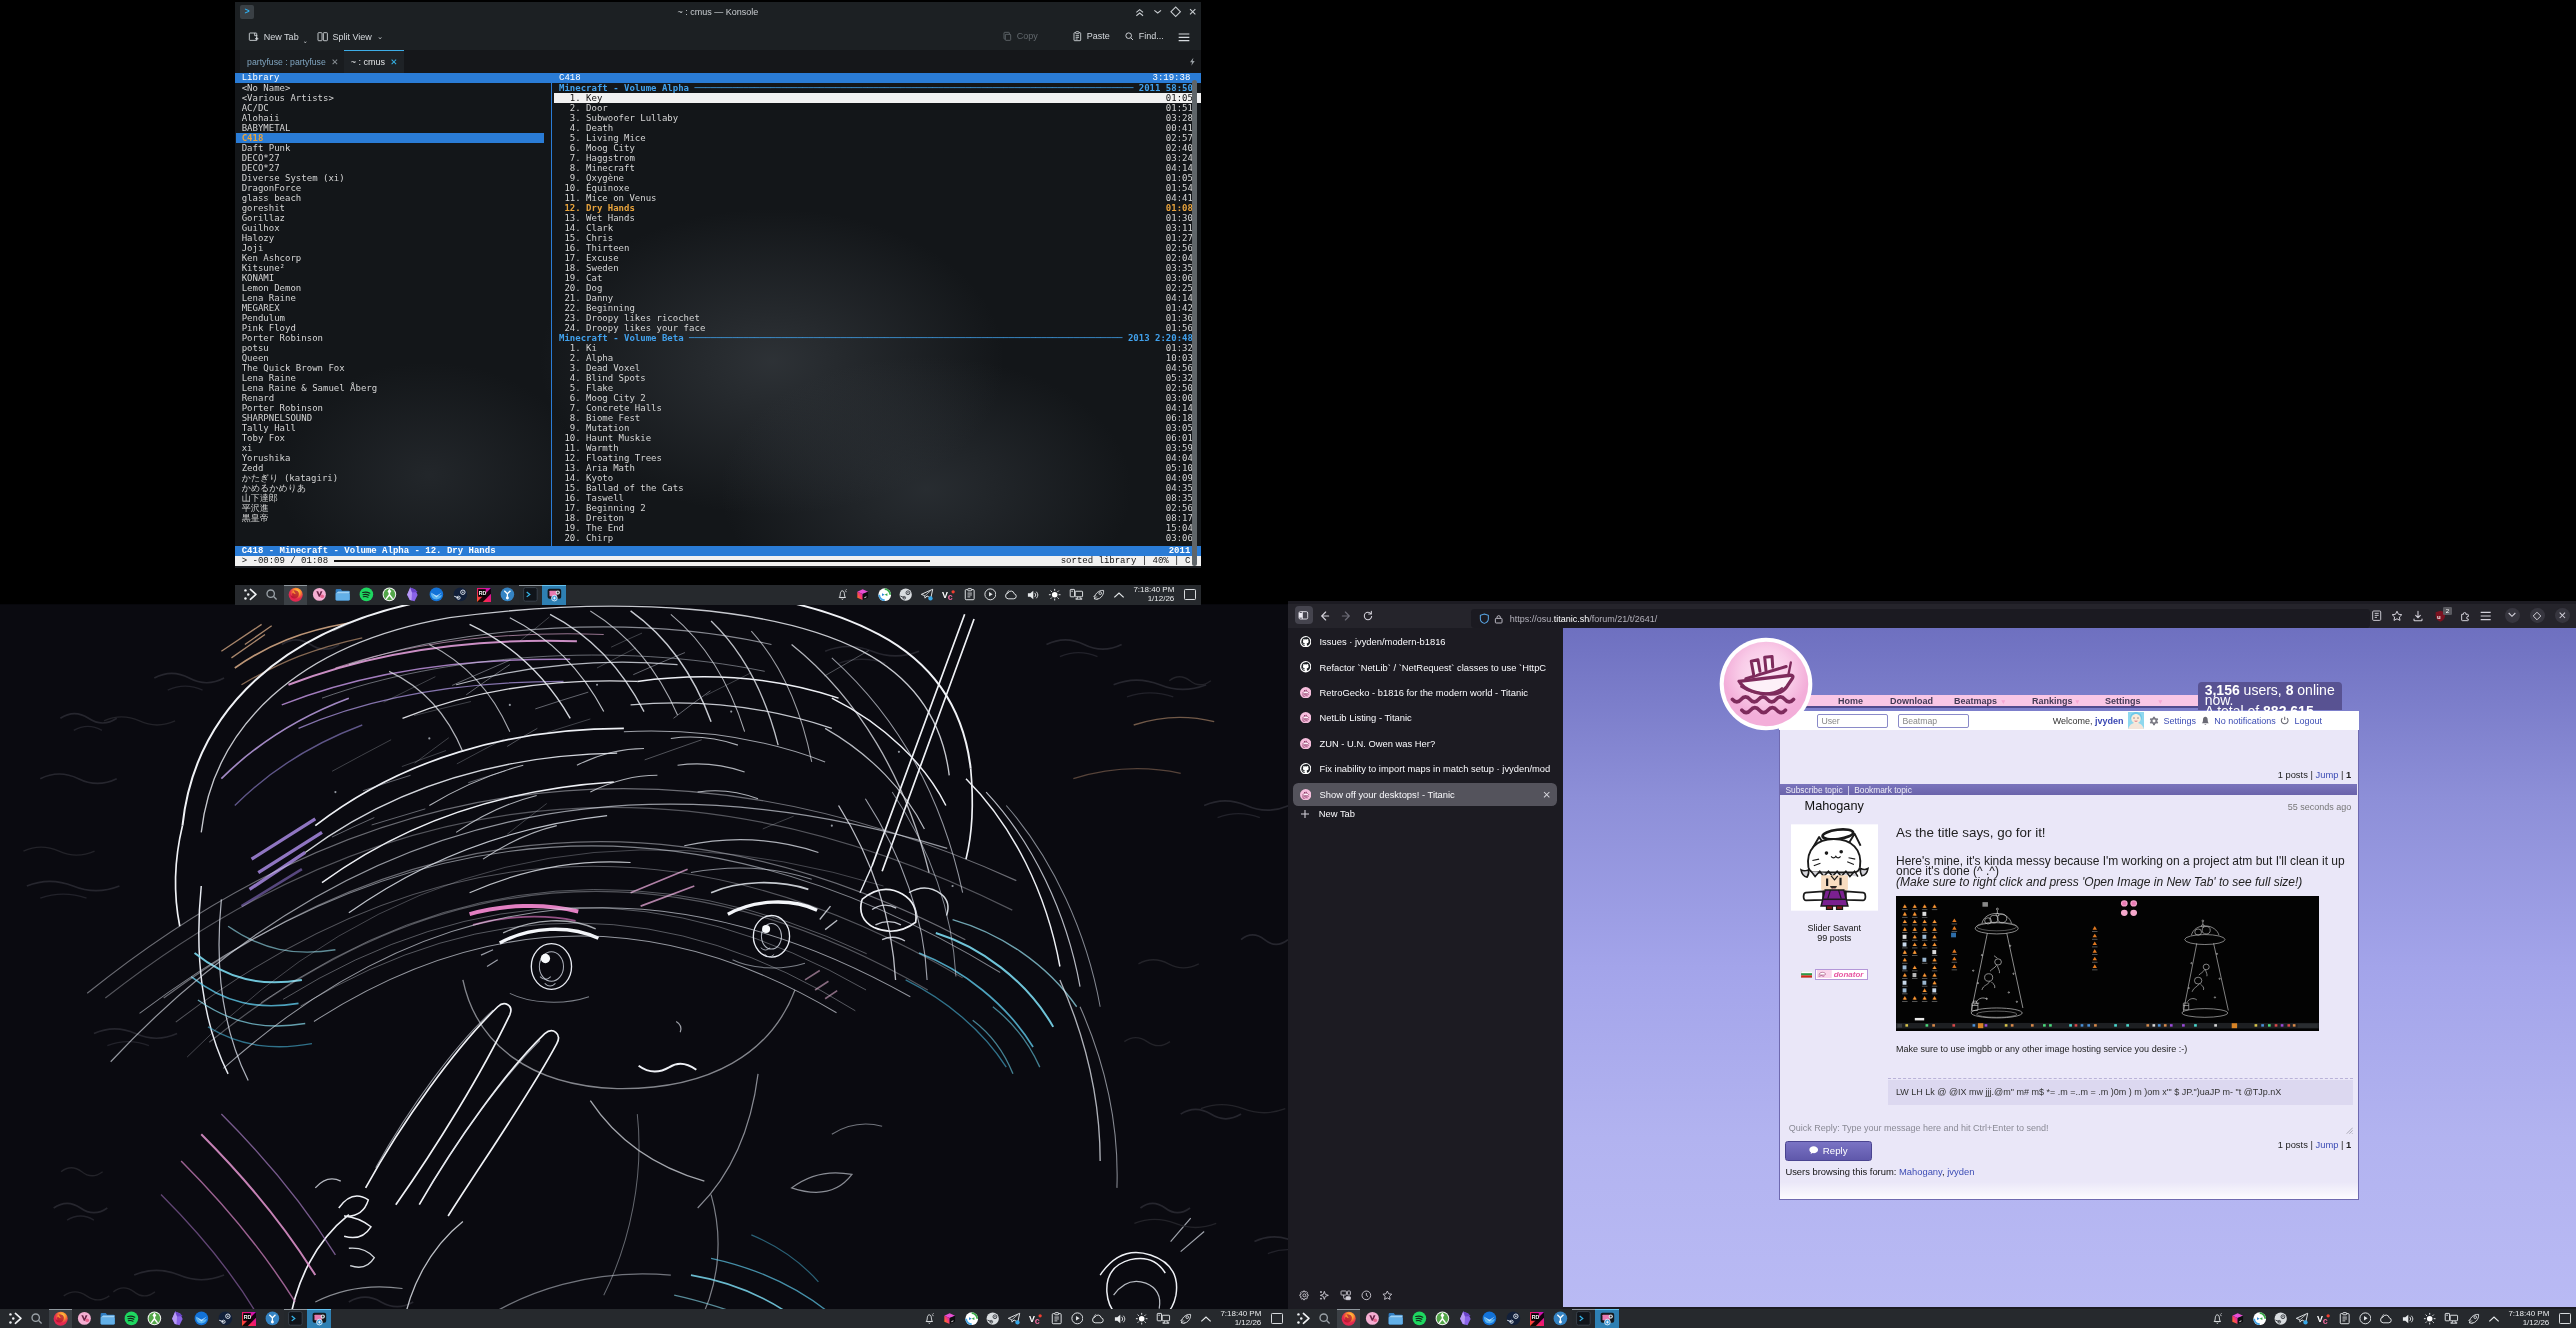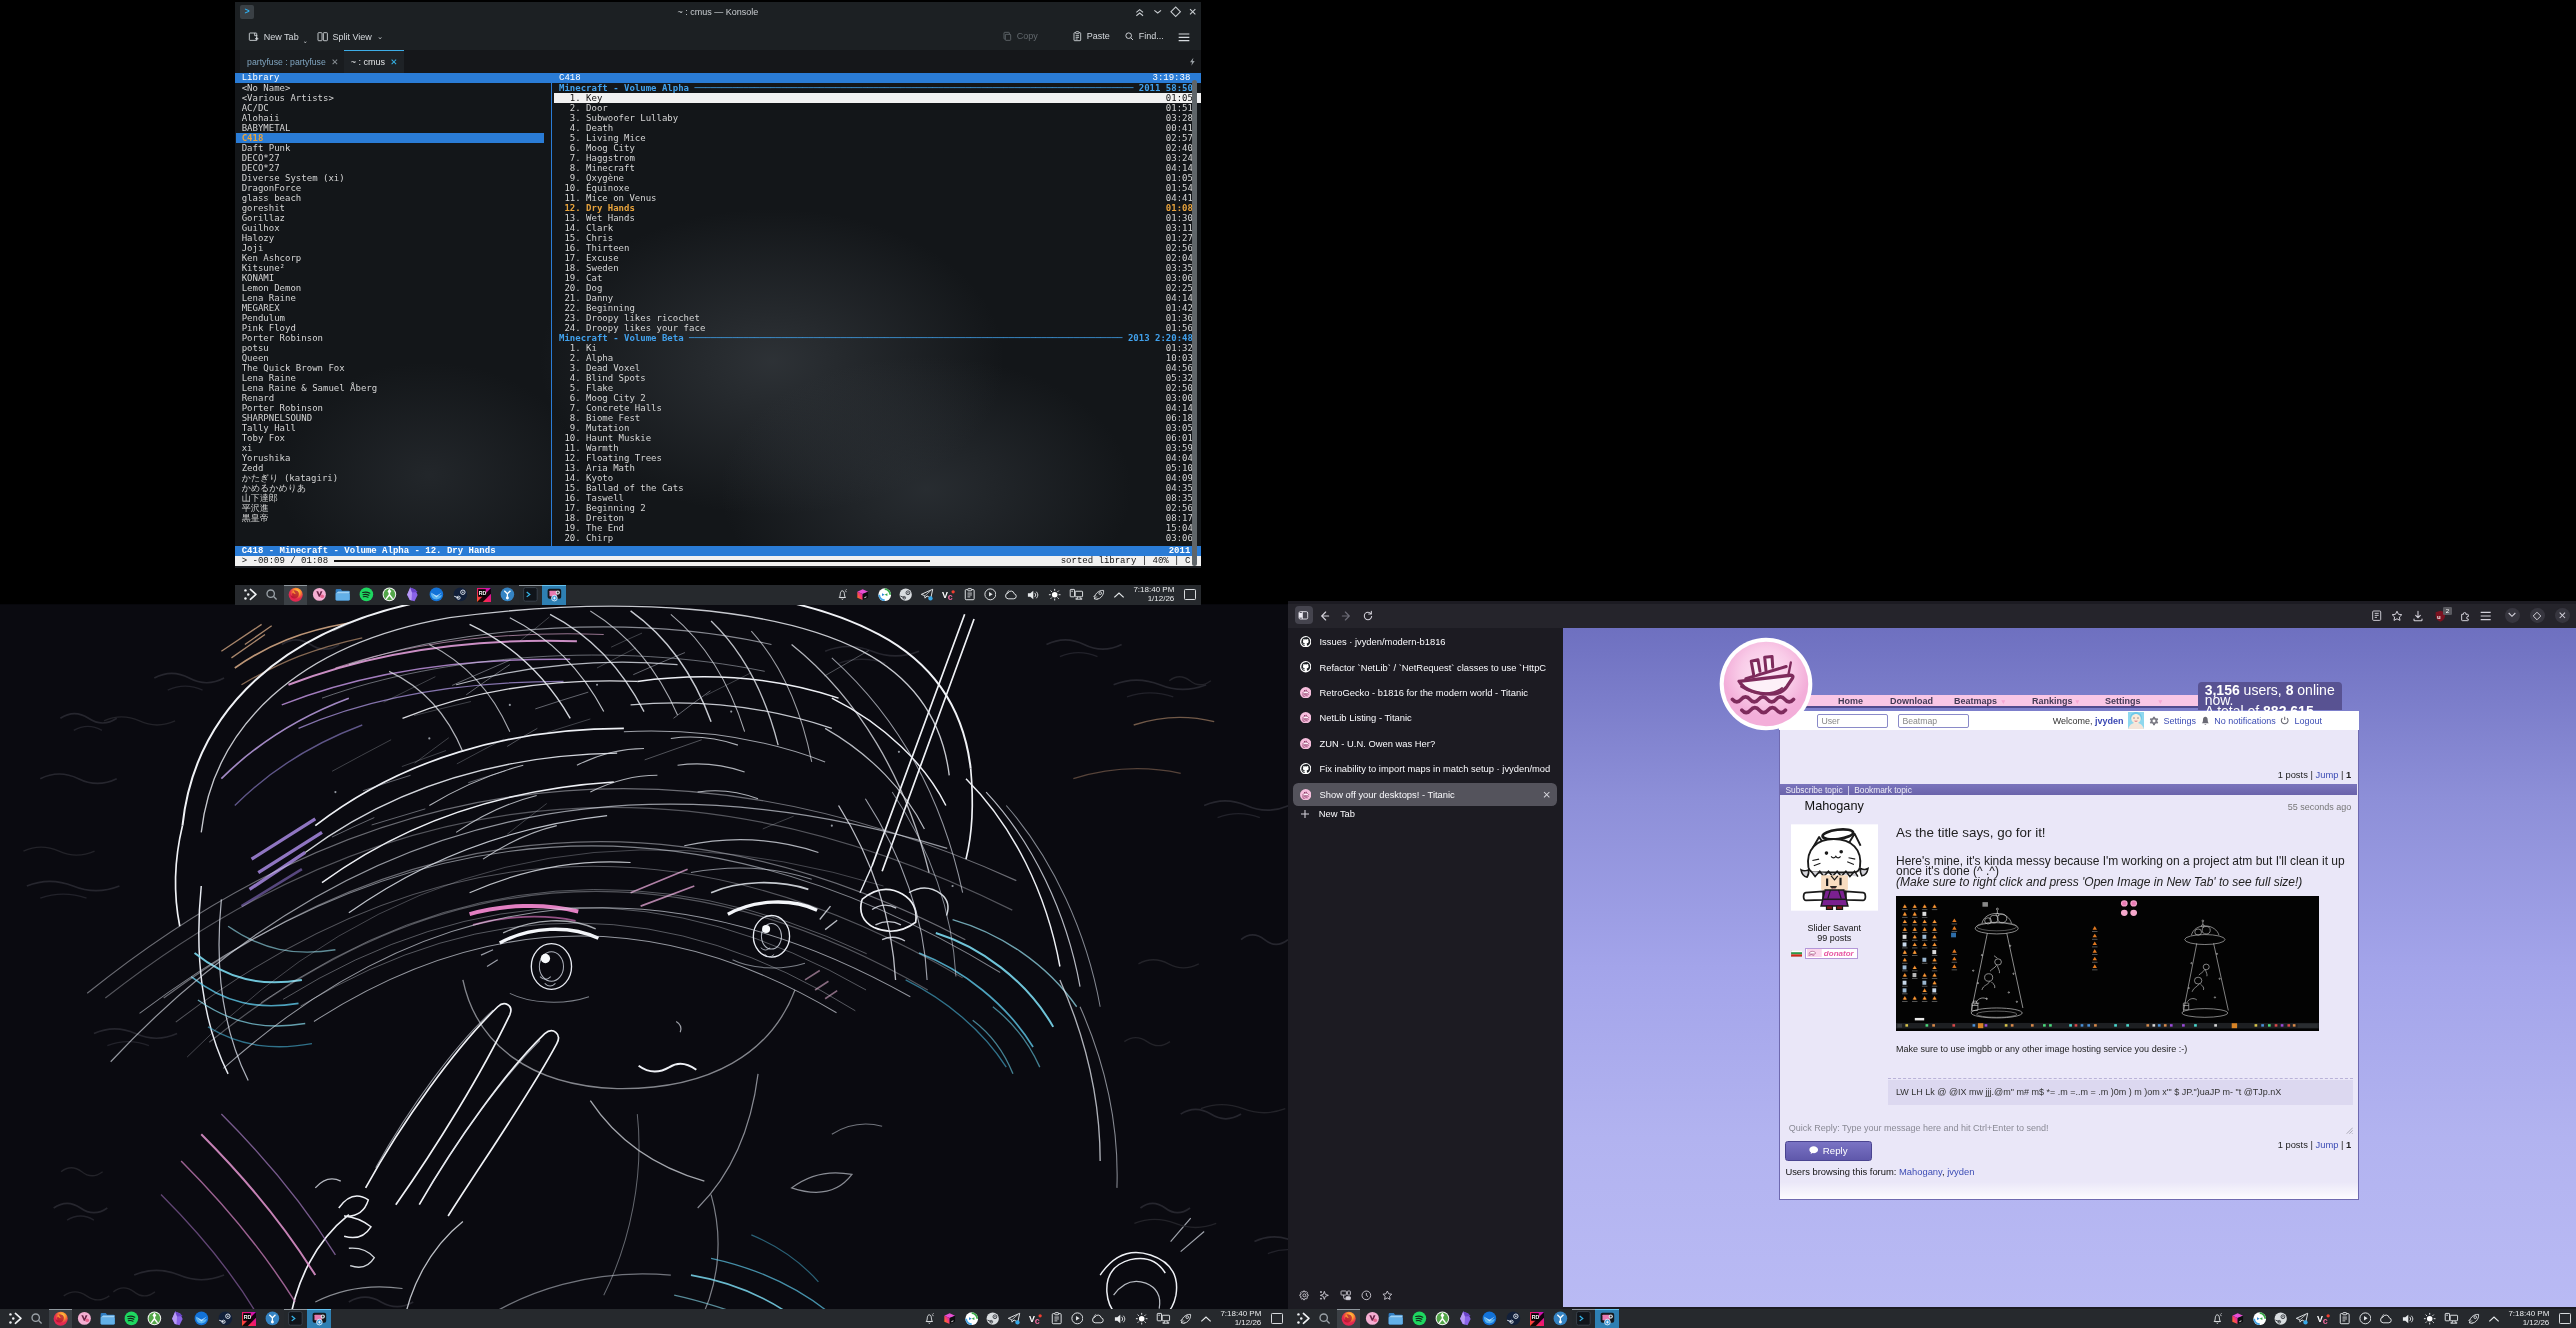--- a/index.html
+++ b/index.html
@@ -262,20 +262,30 @@
     <svg class="abs" style="left:30px;top:6px" width="12" height="12" viewBox="0 0 18 18" fill="none" stroke="#d3d1da" stroke-width="1.7">
           <path d="M11.5 3L5.5 9l6 6M5.5 9H16" stroke-linecap="round"></path>
         </svg>
     <svg class="abs" style="left:53px;top:6px" width="12" height="12" viewBox="0 0 18 18" fill="none" stroke="#6e6d78" stroke-width="1.7">
           <path d="M6.5 3l6 6-6 6M12.5 9H2" stroke-linecap="round"></path>
         </svg>
     <svg class="abs" style="left:74px;top:6px" width="12" height="12" viewBox="0 0 18 18" fill="none" stroke="#d3d1da" stroke-width="1.6">
           <path d="M14.5 9A5.5 5.5 0 1 1 9 3.5c2.2 0 3.6 1 4.6 2.3"></path>
           <path d="M14 2v4h-4" stroke-linecap="round"></path>
         </svg>
+    <div class="abs" id="fxurl">
+      <svg style="margin-left:8px" width="10.7" height="11.4" viewBox="0 0 16 17" fill="none" stroke="#5aa8e8" stroke-width="1.5">
+            <path d="M8 1.5l6 2v5c0 3.5-2.6 6-6 7-3.4-1-6-3.5-6-7v-5z"></path>
+          </svg>
+      <svg style="margin-left:4.7px" width="9.4" height="10" viewBox="0 0 14 15" fill="none" stroke="#c5c3cc" stroke-width="1.4">
+            <rect x="2" y="6.5" width="10" height="7" rx="1.2"></rect>
+            <path d="M4.5 6.5V5a2.5 2.5 0 0 1 5 0v1.5"></path>
+          </svg>
+      <span style="margin-left:6px;white-space:pre">https://osu.<span style="color:#fdfdfe">titanic.sh</span>/forum/21/t/2641/</span>
+    </div>
     <svg class="abs" style="left:1083px;top:6.7px" width="11.4" height="11.4" viewBox="0 0 17 17" fill="none" stroke="#d3d1da" stroke-width="1.4">
           <rect x="2.5" y="1.5" width="12" height="14" rx="1.5"></rect>
           <path d="M5.5 5h6M5.5 8h6M5.5 11h3.5"></path>
         </svg>
     <svg class="abs" style="left:1103px;top:6.7px" width="12" height="12" viewBox="0 0 18 18" fill="none" stroke="#d3d1da" stroke-width="1.5">
           <path d="M9 1.8l2.2 4.6 5 .7-3.6 3.5.9 5-4.5-2.4-4.5 2.4.9-5L1.8 7.1l5-.7z" stroke-linejoin="round"></path>
         </svg>
     <svg class="abs" style="left:1124px;top:6.7px" width="12" height="12" viewBox="0 0 18 18" fill="none" stroke="#d3d1da" stroke-width="1.6">
           <path d="M9 2v9M5.5 8L9 11.5 12.5 8M3 13.5v1.5a1 1 0 0 0 1 1h10a1 1 0 0 0 1-1v-1.5" stroke-linecap="round"></path>
         </svg>
@@ -463,21 +473,21 @@
                   <path d="M48 100l-26 2c-4 .4-4.5 11.5 0 11.5l26-.5z" fill="#fff"></path>
                   <path d="M82 100l26 2c4 .4 4.5 11.5 0 11.5l-26-.5z" fill="#fff"></path>
                 </g>
 <path d="M51 98h28l6 24H45z" fill="#7a2090" stroke="#1a1a1a" stroke-width="2.3"></path>
 <path d="M48 112h34" stroke="#1a1a1a" stroke-width="2.3"></path>
 <path d="M59 98l-4 13M71 98l4 13" stroke="#1a1a1a" stroke-width="1.8"></path>
 <path d="M60 77l5 6 5-6" fill="none" stroke="#1a1a1a" stroke-width="1.8"></path>
 <path d="M53 122h9v5h-9zM68 122h9v5h-9z" fill="#8a1b1b" stroke="#1a1a1a" stroke-width="1.8"></path>
 </svg></div>
         <div style="font-size:9px;margin-top:9.4px">Slider Savant<br>99 posts</div>
-        <div style="margin-top:5px;display:flex;align-items:center;gap:2.7px">
+        <div style="margin-top:26px;display:flex;justify-content:center;align-items:center;gap:2.7px">
           <svg width="11.4" height="6.7" viewBox="0 0 17 10">
                 <rect width="17" height="3.3" fill="#fff"></rect>
                 <rect y="3.3" width="17" height="3.3" fill="#2e9a46"></rect>
                 <rect y="6.6" width="17" height="3.4" fill="#d62616"></rect>
                 <rect width="17" height="10" fill="none" stroke="#999" stroke-width=".5"></rect>
               </svg>
           <span style="border:0.7px solid #b497d8;background:#fff;font-size:8px;color:#e857a2;padding:0 3.4px 0.7px 1.3px;display:inline-flex;align-items:center;gap:2px">
                 <svg width="14.8" height="8" viewBox="0 0 22 12">
                   <rect width="22" height="12" fill="#fbd6ec"></rect>
                   <path d="M3 7c.4-2 2-3.5 5-3.5 2.5 0 4 1 5 2.5l-1.5 1.5H4z" fill="#fff" stroke="#a04878" stroke-width="1"></path>

